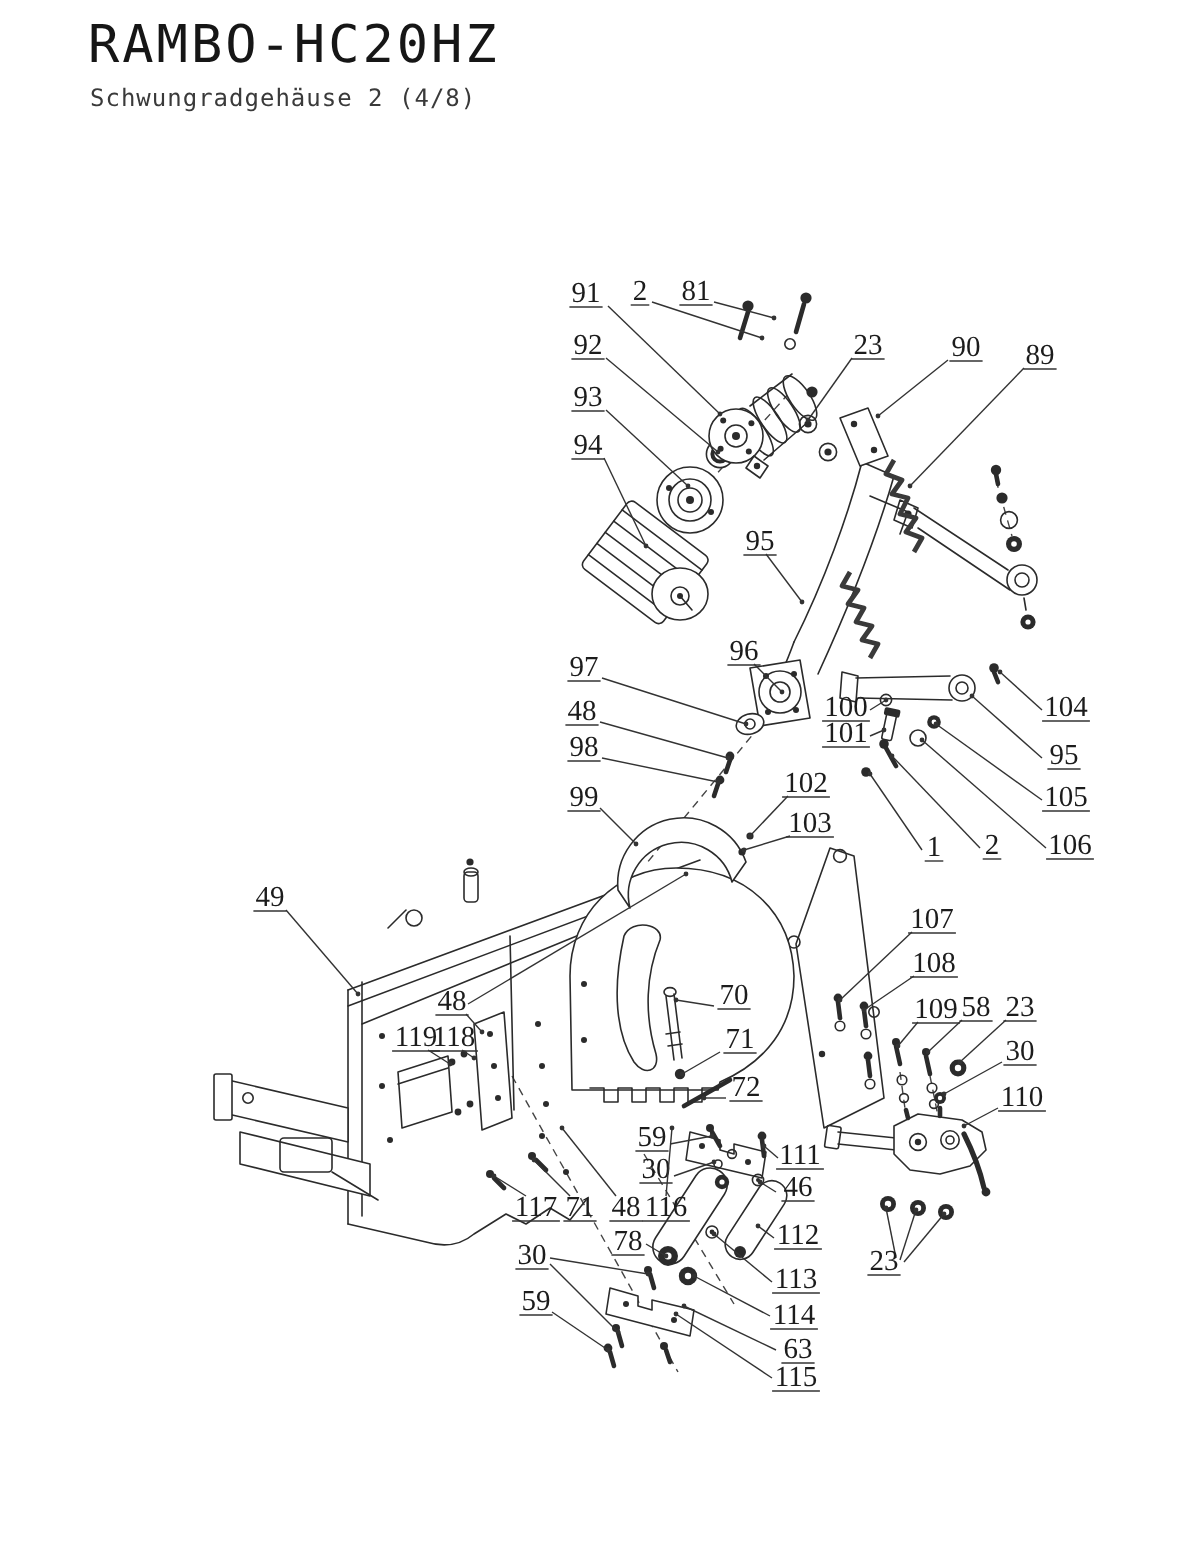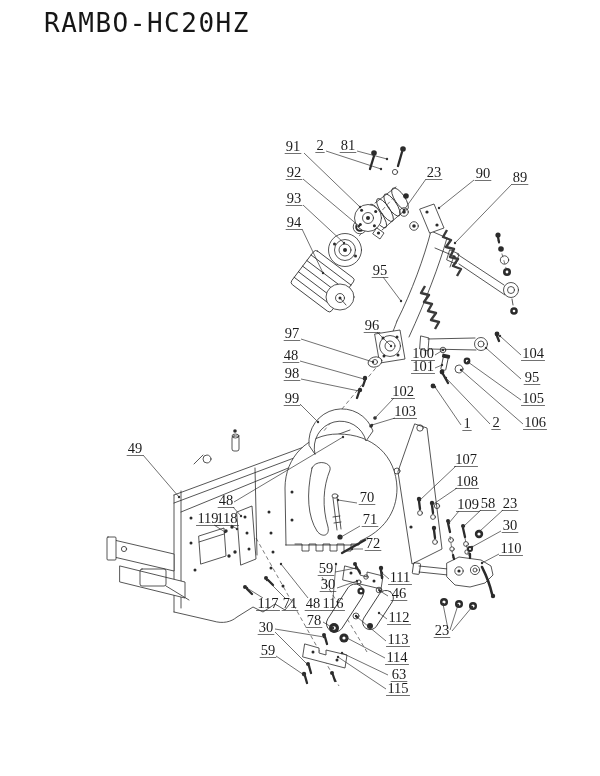--- a/index.html
+++ b/index.html
@@ -20,20 +20,21 @@
   .dsh{stroke:#444;stroke-width:.7;fill:none;stroke-dasharray:4 3;}
   .leader{stroke:#333;stroke-width:.7;fill:none;}
   .leader-dot{fill:#333;}
   .callout-num{font-family:"Liberation Serif","DejaVu Serif",serif;font-size:14.5px;fill:#1c1c1c;text-anchor:middle;}
 </style>
 </head>
 <body>
 
 <div class="page">
   <div class="title">RAMBO-HC20HZ</div>
+  <div class="subtitle">Schwungradgehäuse 2 (4/8)</div>
 
   <svg width="600" height="776" viewBox="0 0 600 776">
 
     <g>
       <path class="dsh" d="M294,283 L372,196"></path>
       <path class="dsh" d="M366,352 L300,432"></path>
       <path class="dsh" d="M233,538 L316,686"></path>
       <path class="dsh" d="M299,577 L344,652"></path>
       <path class="dsh" d="M475,240 L483,268"></path>
       <path class="dsh" d="M427,536 L430,558"></path>

